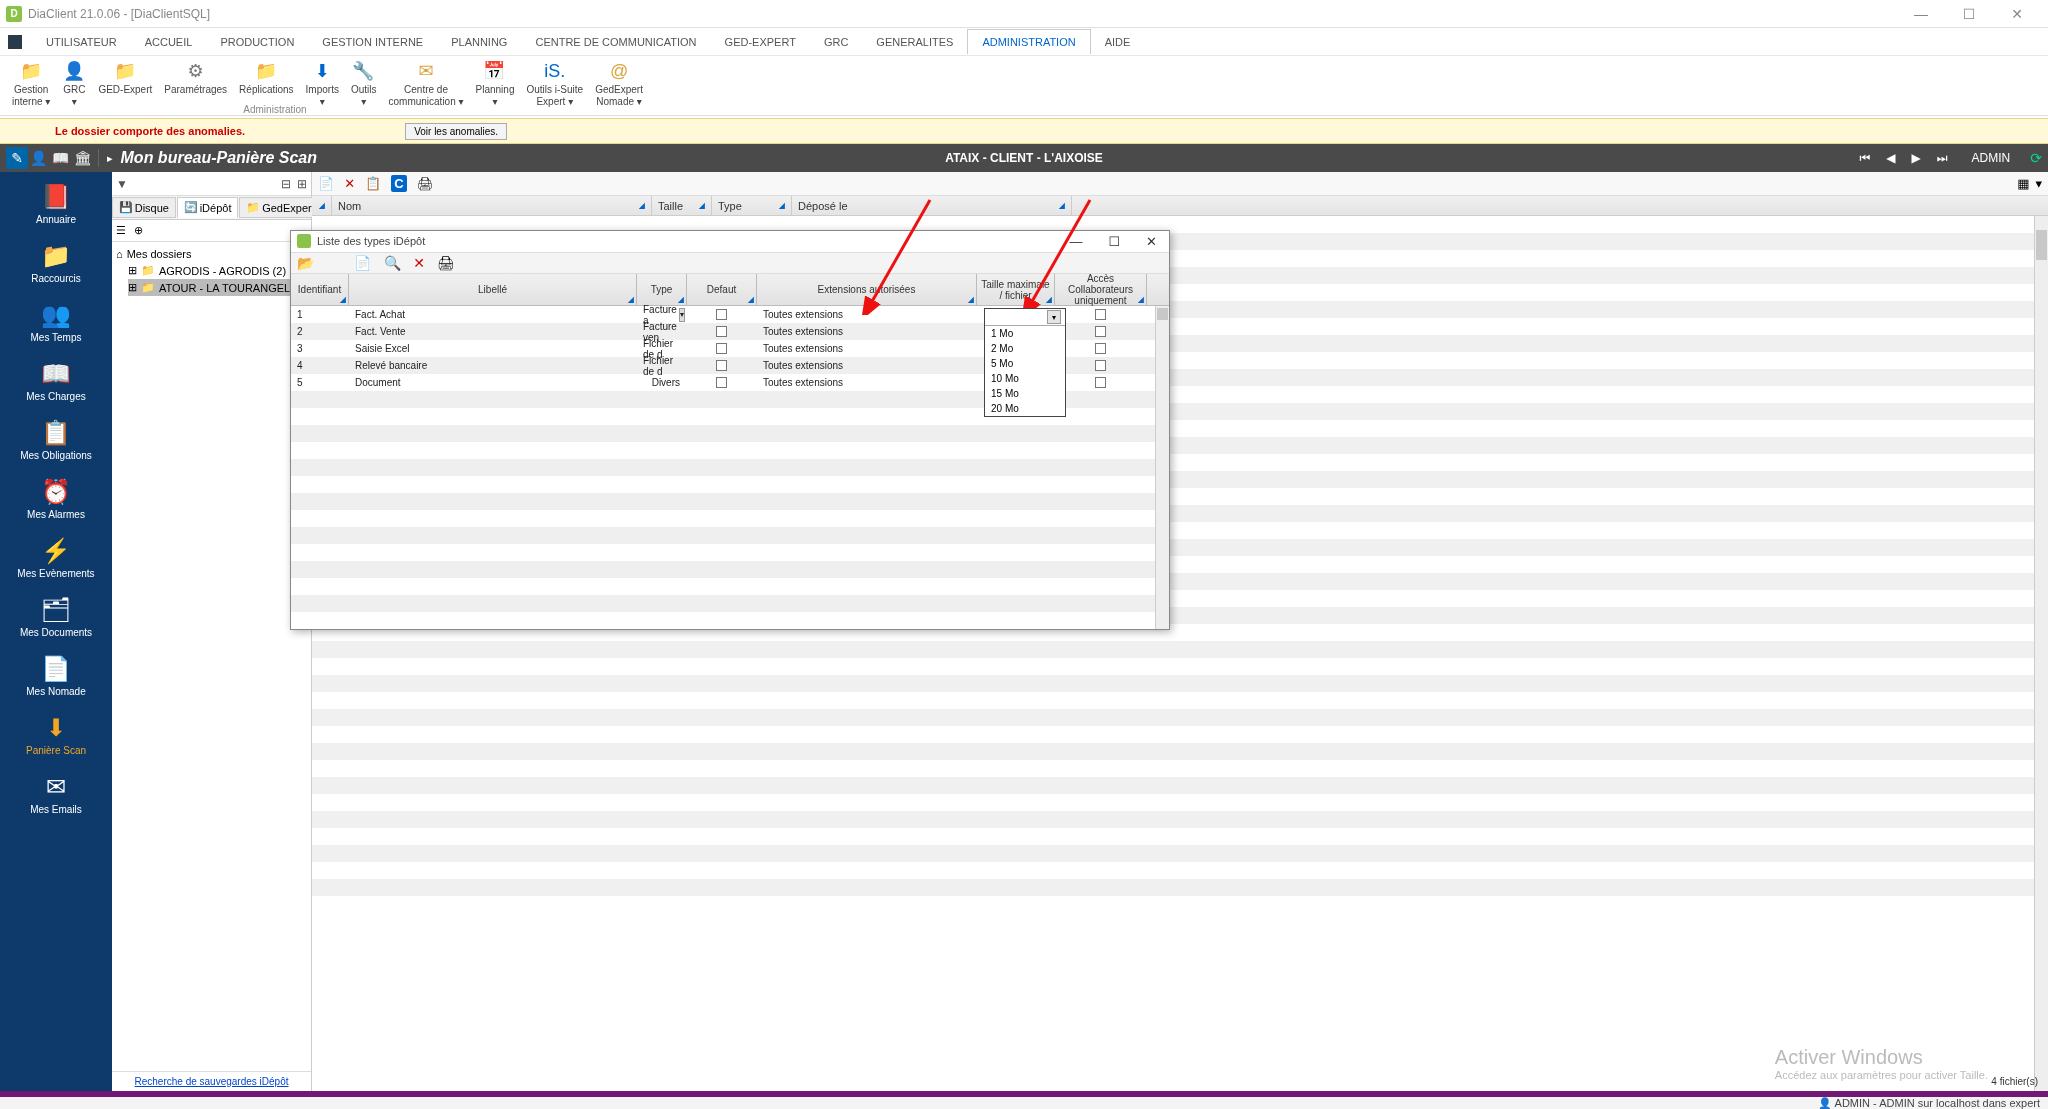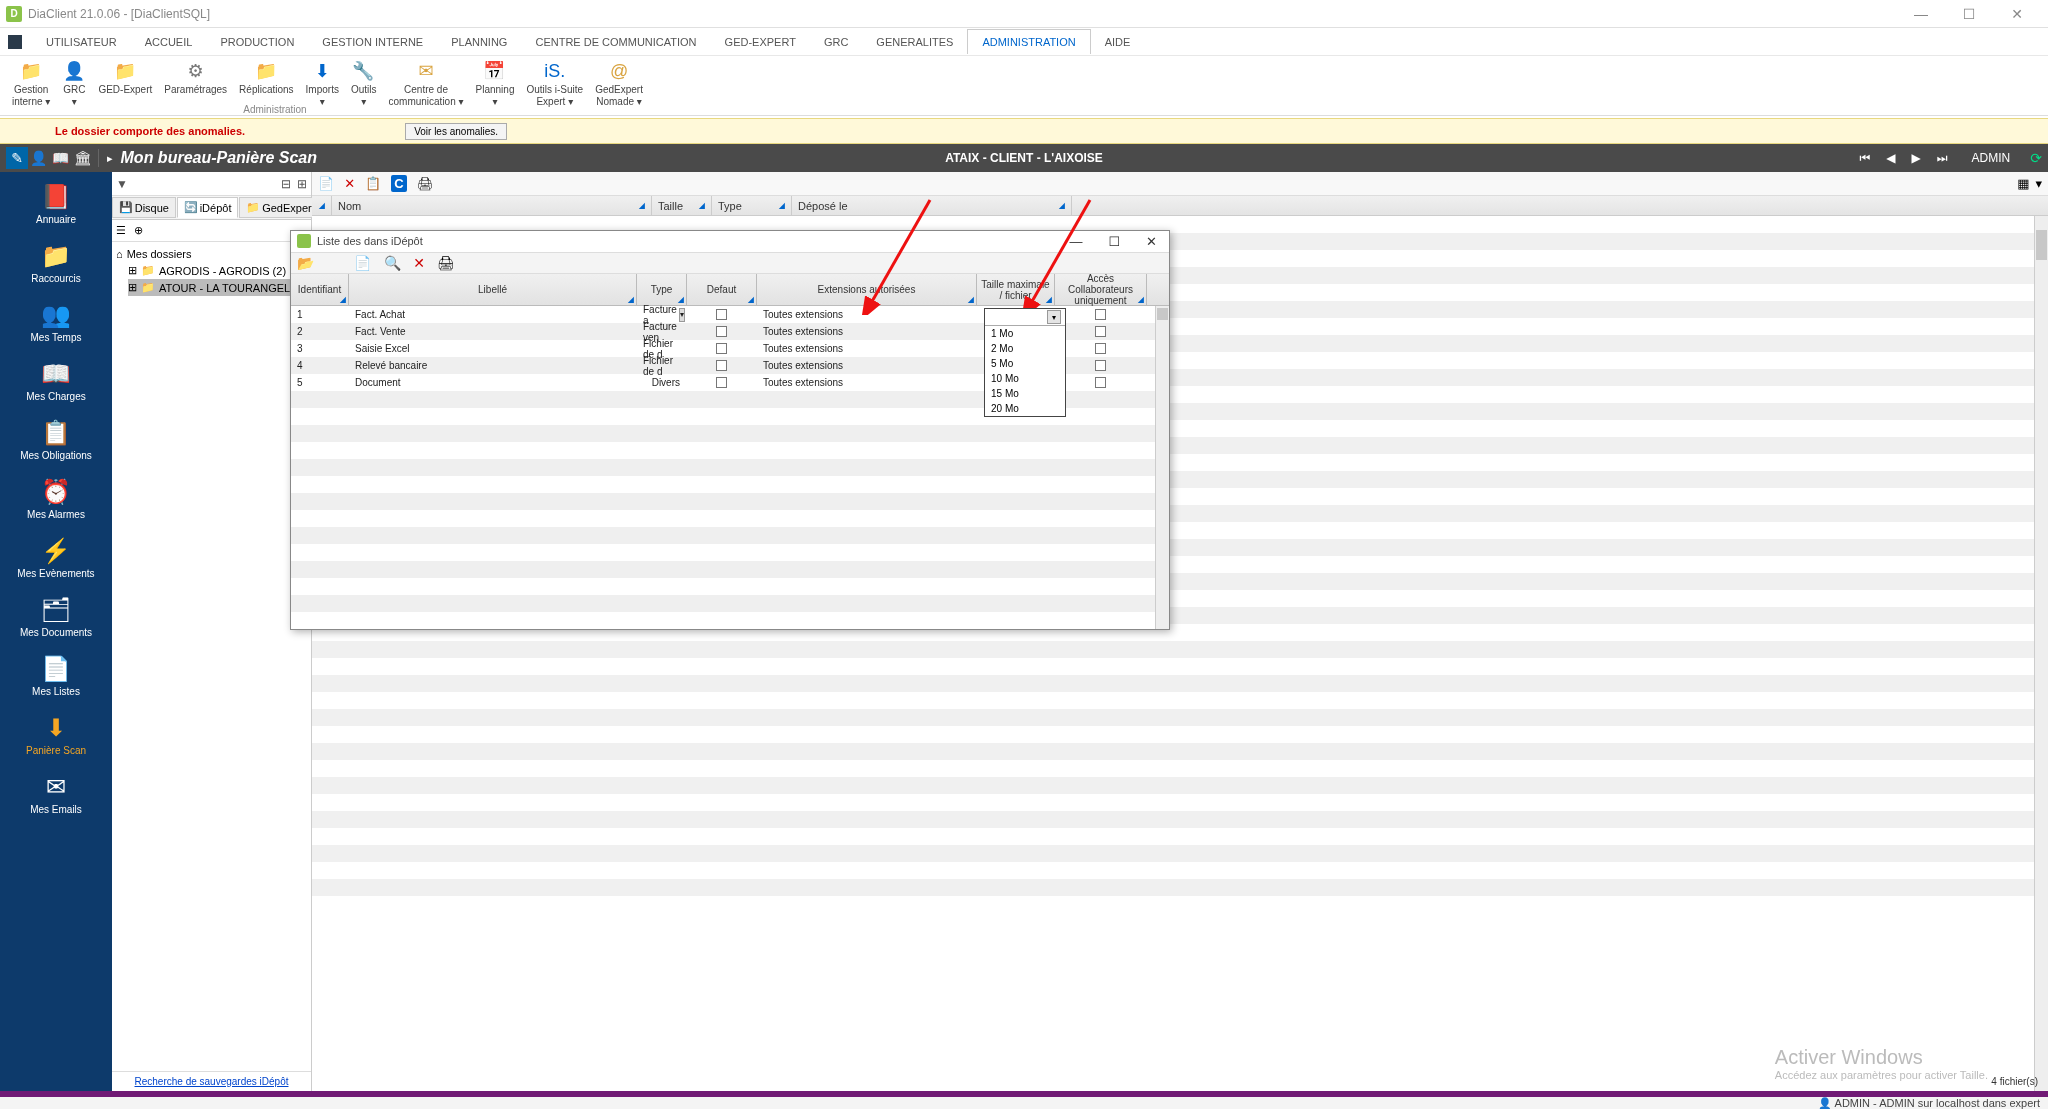--- a/index.html
+++ b/index.html
@@ -256,21 +256,21 @@
       <div class="sidebar-item">
     <div class="icon">⚡</div>
     <div class="label">Mes Evènements</div>
       </div>
       <div class="sidebar-item">
     <div class="icon">🗂</div>
     <div class="label">Mes Documents</div>
       </div>
       <div class="sidebar-item">
     <div class="icon">📄</div>
-    <div class="label">Mes Listes</div>
+    <div class="label">Mes Nomade</div>
       </div>
       <div class="sidebar-item active">
     <div class="icon">⬇</div>
     <div class="label">Panière Scan</div>
       </div>
       <div class="sidebar-item">
     <div class="icon">✉</div>
     <div class="label">Mes Emails</div>
       </div>
     </div>
@@ -402,21 +402,21 @@
       <div class="vscroll">
           <div class="thumb"></div>
         </div>
     </div>
   </div>
 </div>
 
 <div class="dialog">
   <div class="dialog-title">
     <div class="d-icon"></div>
-    <div class="d-text">Liste des dans iDépôt</div>
+    <div class="d-text">Liste des types iDépôt</div>
     <div class="d-controls">
       <span>—</span>
       <span>☐</span>
       <span>✕</span>
     </div>
   </div>
   <div class="dialog-toolbar">
     <span class="dtb" style="color:#d9a441">📂</span>
     <span style="width:16px"></span>
     <span class="dtb">📄</span>

